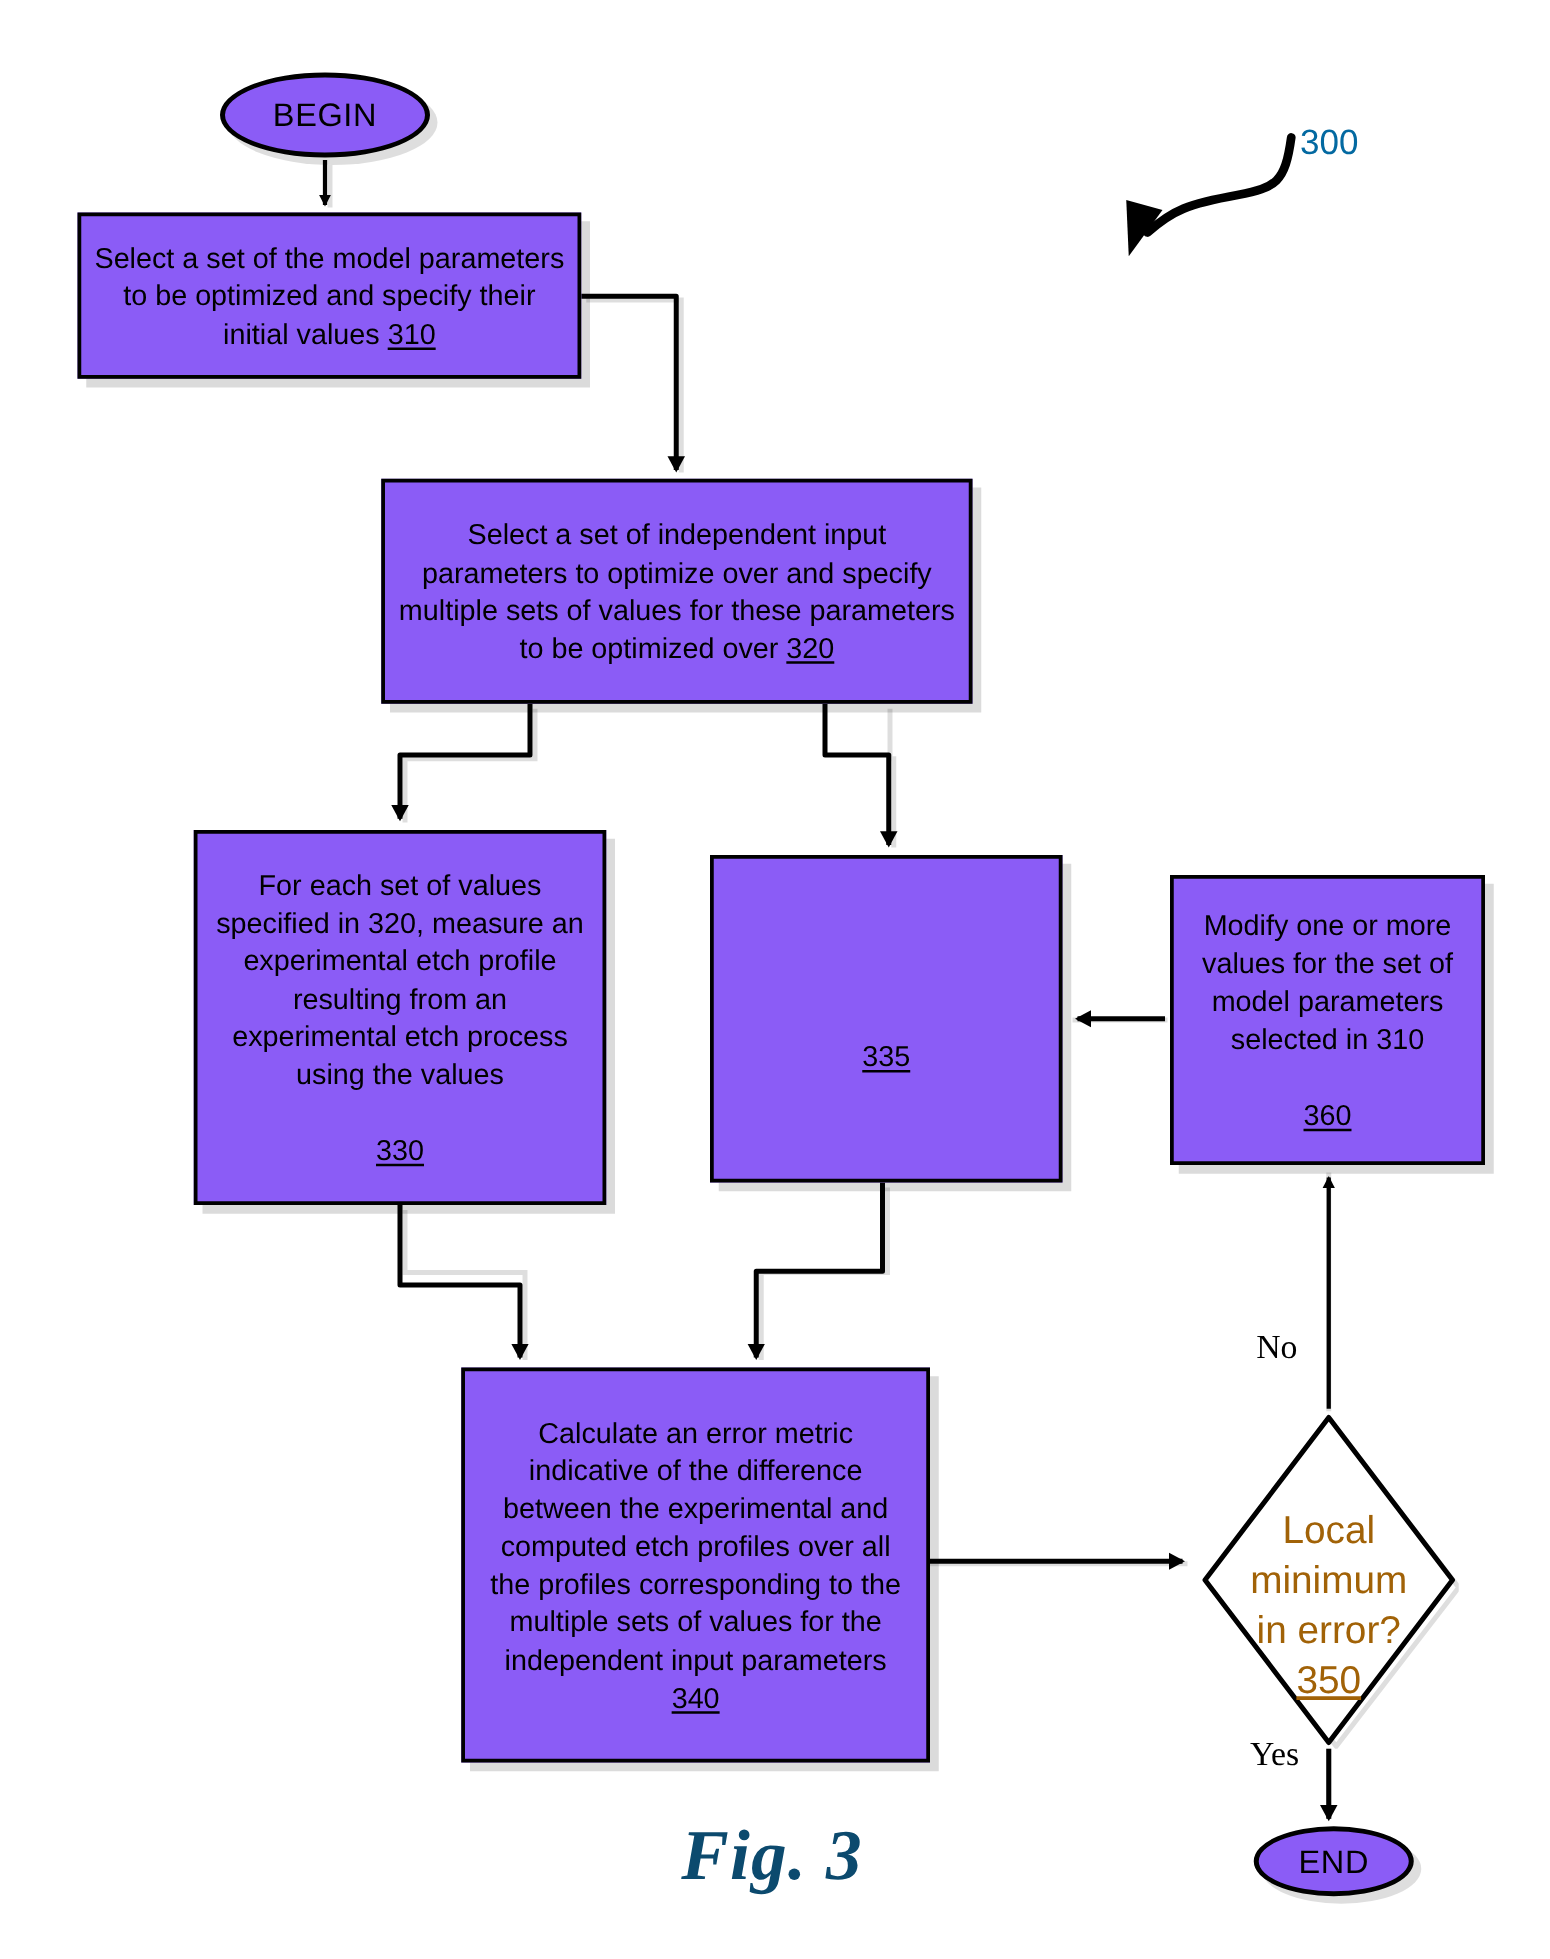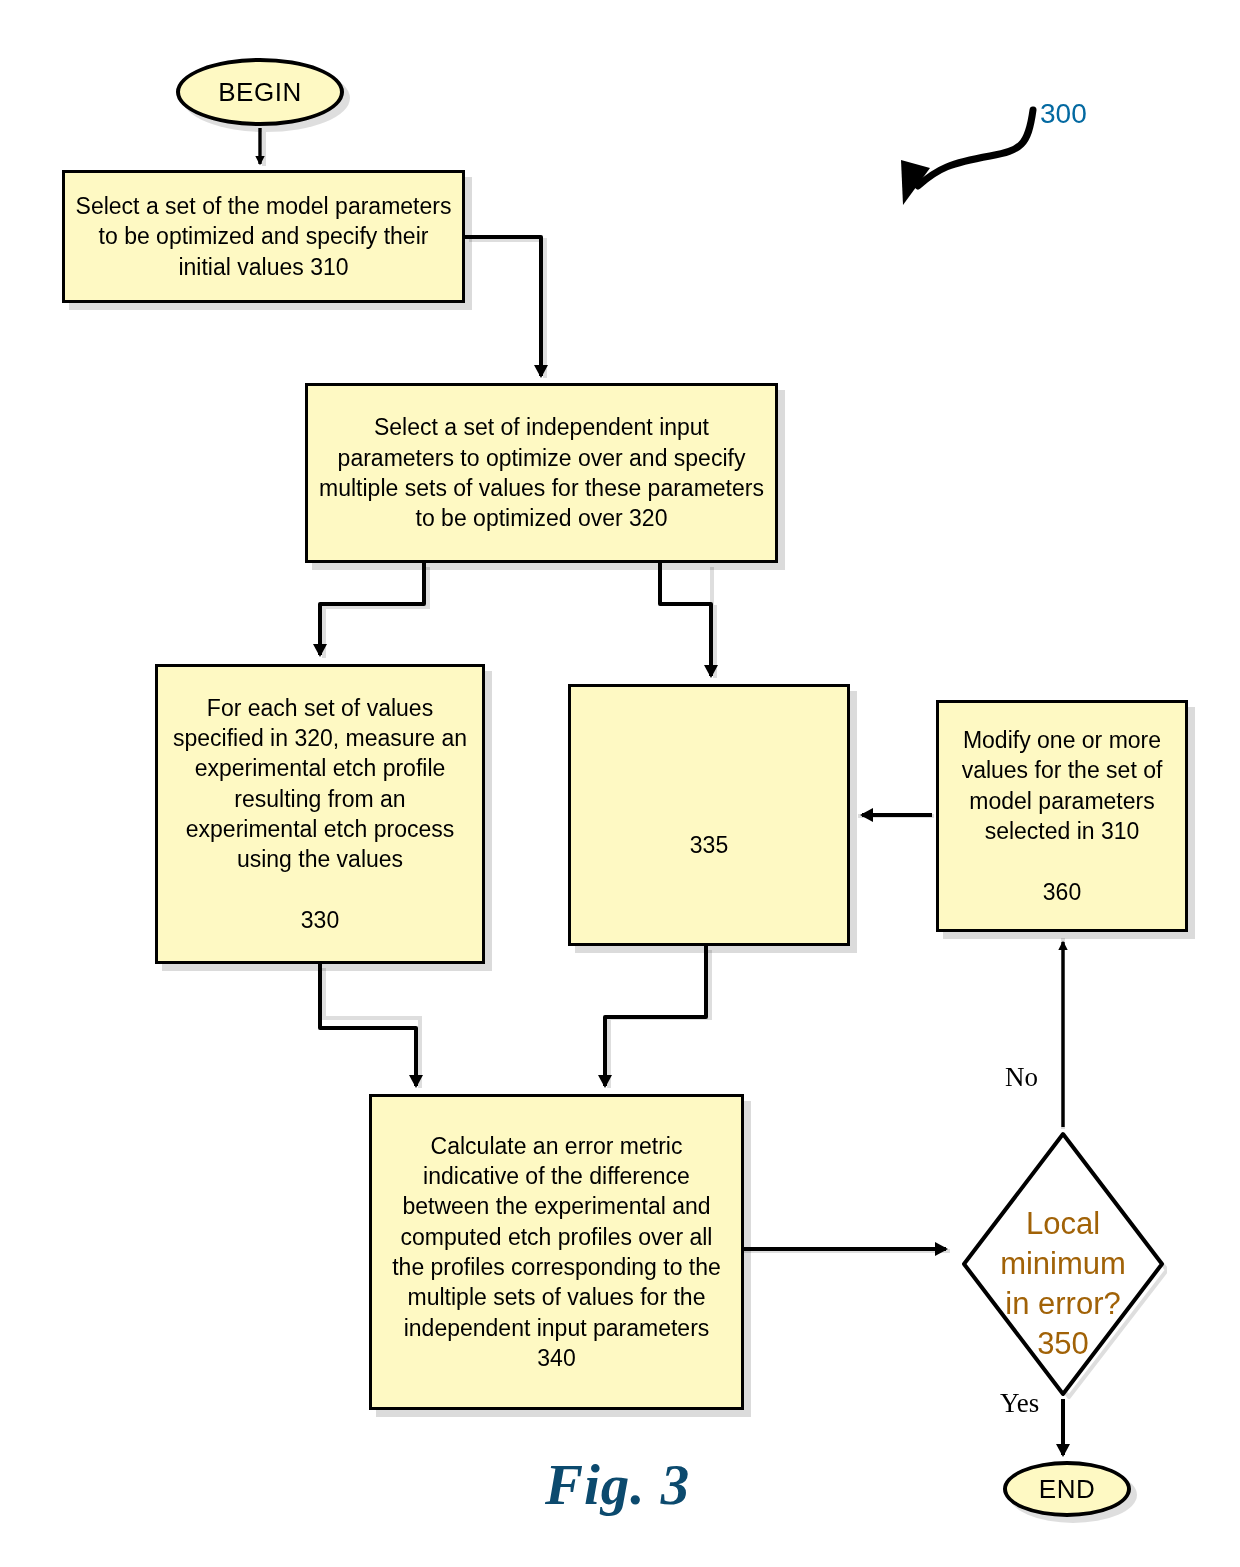--- a/index.html
+++ b/index.html
@@ -20,21 +20,21 @@
     position: absolute;
     left: 0;
     top: 0;
     width: 1240px;
     height: 1567px;
     pointer-events: none;
   }
   .node {
     position: absolute;
     box-sizing: border-box;
-    background: #fef9c3;
+    background: #8b5cf6;
     border: 3px solid #000000;
     display: flex;
     align-items: center;
     justify-content: center;
     text-align: center;
     color: #000000;
     box-shadow: 7px 7px 0 rgba(0,0,0,0.14);
     z-index: 2;
   }
   .node .txt {
@@ -51,20 +51,21 @@
     box-shadow: 6px 6px 0 rgba(0,0,0,0.13);
   }
   .terminator .txt {
     font-size: 26px;
     letter-spacing: 0.5px;
   }
   .process .txt {
     font-size: 23px;
   }
   .tag {
+    text-decoration: underline;
     text-underline-offset: 3px;
   }
   .diamond-wrap {
     position: absolute;
     z-index: 2;
   }
   .diamond-label {
     position: absolute;
     left: 0;
     top: 0;

